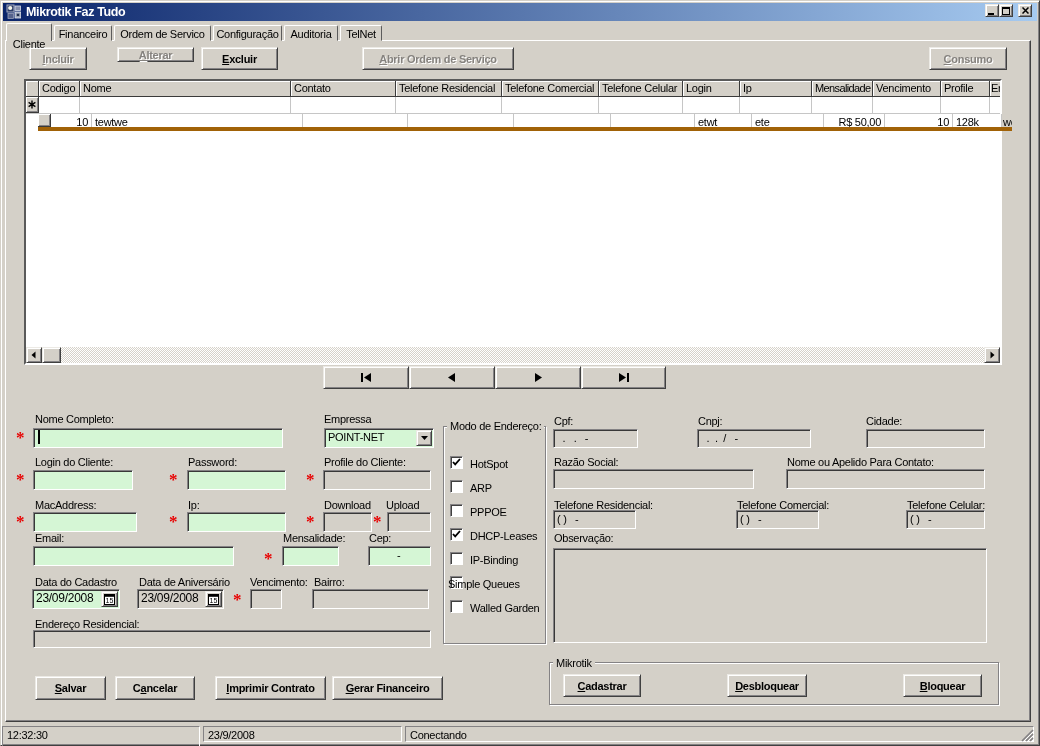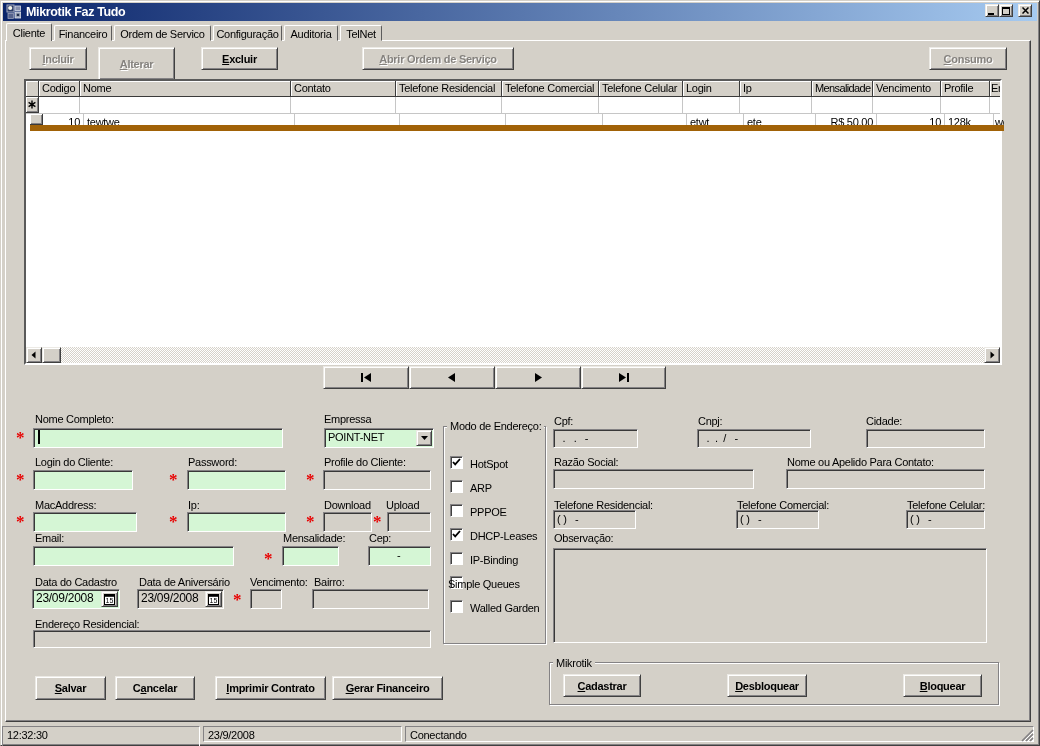--- a/index.html
+++ b/index.html
@@ -44,34 +44,34 @@
       <rect x="0.5" y="0.5" width="7" height="7" fill="none" stroke="#000" stroke-width="1"></rect>
       <rect x="0" y="0" width="8" height="2" fill="#000"></rect>
     </svg>
   </div>
 <div class="wbtn" style="left:1018px">
     <svg width="7" height="7" viewBox="0 0 7 7">
       <path d="M0.5,0.5 L6.5,6.5 M6.5,0.5 L0.5,6.5" stroke="#000" stroke-width="1.5"></path>
     </svg>
   </div>
 
-<div class="tab" style="left:6px;top:23px;width:46px;height:18px;padding-top:3px;border-bottom:none;z-index:4">Cliente</div>
+<div class="tab" style="left:6px;top:23px;width:46px;height:18px;padding-top:14px;border-bottom:none;z-index:4">Cliente</div>
 <div class="tab" style="left:54px;top:25px;width:58px;height:16px;padding-top:2px">Financeiro</div>
 <div class="tab" style="left:114px;top:25px;width:97px;height:16px;padding-top:2px">Ordem de Servico</div>
 <div class="tab" style="left:213px;top:25px;width:69px;height:16px;padding-top:2px">Configuração</div>
 <div class="tab" style="left:284px;top:25px;width:54px;height:16px;padding-top:2px">Auditoria</div>
 <div class="tab" style="left:340px;top:25px;width:42px;height:16px;padding-top:2px">TelNet</div>
 
 <div class="ab" style="left:5px;top:40px;width:1026px;height:682px;background:#d4d0c8;border:1px solid;border-color:#fff #404040 #404040 #fff;box-shadow:inset -1px -1px 0 #848284;z-index:1"></div>
 <div id="pg" class="ab" style="left:0;top:0;width:1040px;height:746px;z-index:2">
 
 <div class="btn dis" style="left:29px;top:47px;width:58px;height:23px">
       <span><u>I</u>ncluir</span>
     </div>
-<div class="btn dis" style="left:98px;top:47px;width:77px;height:33px">
+<div class="btn dis" style="left:117px;top:47px;width:77px;height:15px">
       <span><u>A</u>lterar</span>
     </div>
 <div class="btn" style="left:201px;top:47px;width:77px;height:23px">
       <span><u>E</u>xcluir</span>
     </div>
 <div class="btn dis" style="left:362px;top:47px;width:152px;height:23px">
       <span><u>A</u>brir Ordem de Serviço</span>
     </div>
 <div class="btn dis" style="left:929px;top:47px;width:78px;height:23px">
       <span><u>C</u>onsumo</span>
@@ -105,21 +105,21 @@
         <div class="dc" style="width:106px"></div>
         <div class="dc" style="width:97px"></div>
         <div class="dc" style="width:84px"></div>
         <div class="dc" style="width:57px"></div>
         <div class="dc" style="width:72px"></div>
         <div class="dc" style="width:61px"></div>
         <div class="dc" style="width:68px"></div>
         <div class="dc" style="width:49px"></div>
         <div class="dc" style="flex:1;border-right:none"></div>
   </div>
-  <div class="ab" style="left:4px;top:33px;width:974px;height:17px;display:flex;border-bottom:6px solid #a16207">
+  <div class="ab" style="left:12px;top:33px;width:974px;height:17px;display:flex;border-bottom:4px solid #a16207">
     <div class="ind"></div>
     <div class="dc r" style="width:41px">10</div>
         <div class="dc" style="width:211px">tewtwe</div>
         <div class="dc" style="width:105px"></div>
         <div class="dc" style="width:106px"></div>
         <div class="dc" style="width:97px"></div>
         <div class="dc" style="width:84px"></div>
         <div class="dc" style="width:57px">etwt</div>
         <div class="dc" style="width:72px">ete</div>
         <div class="dc r" style="width:61px">R$ 50,00</div>

